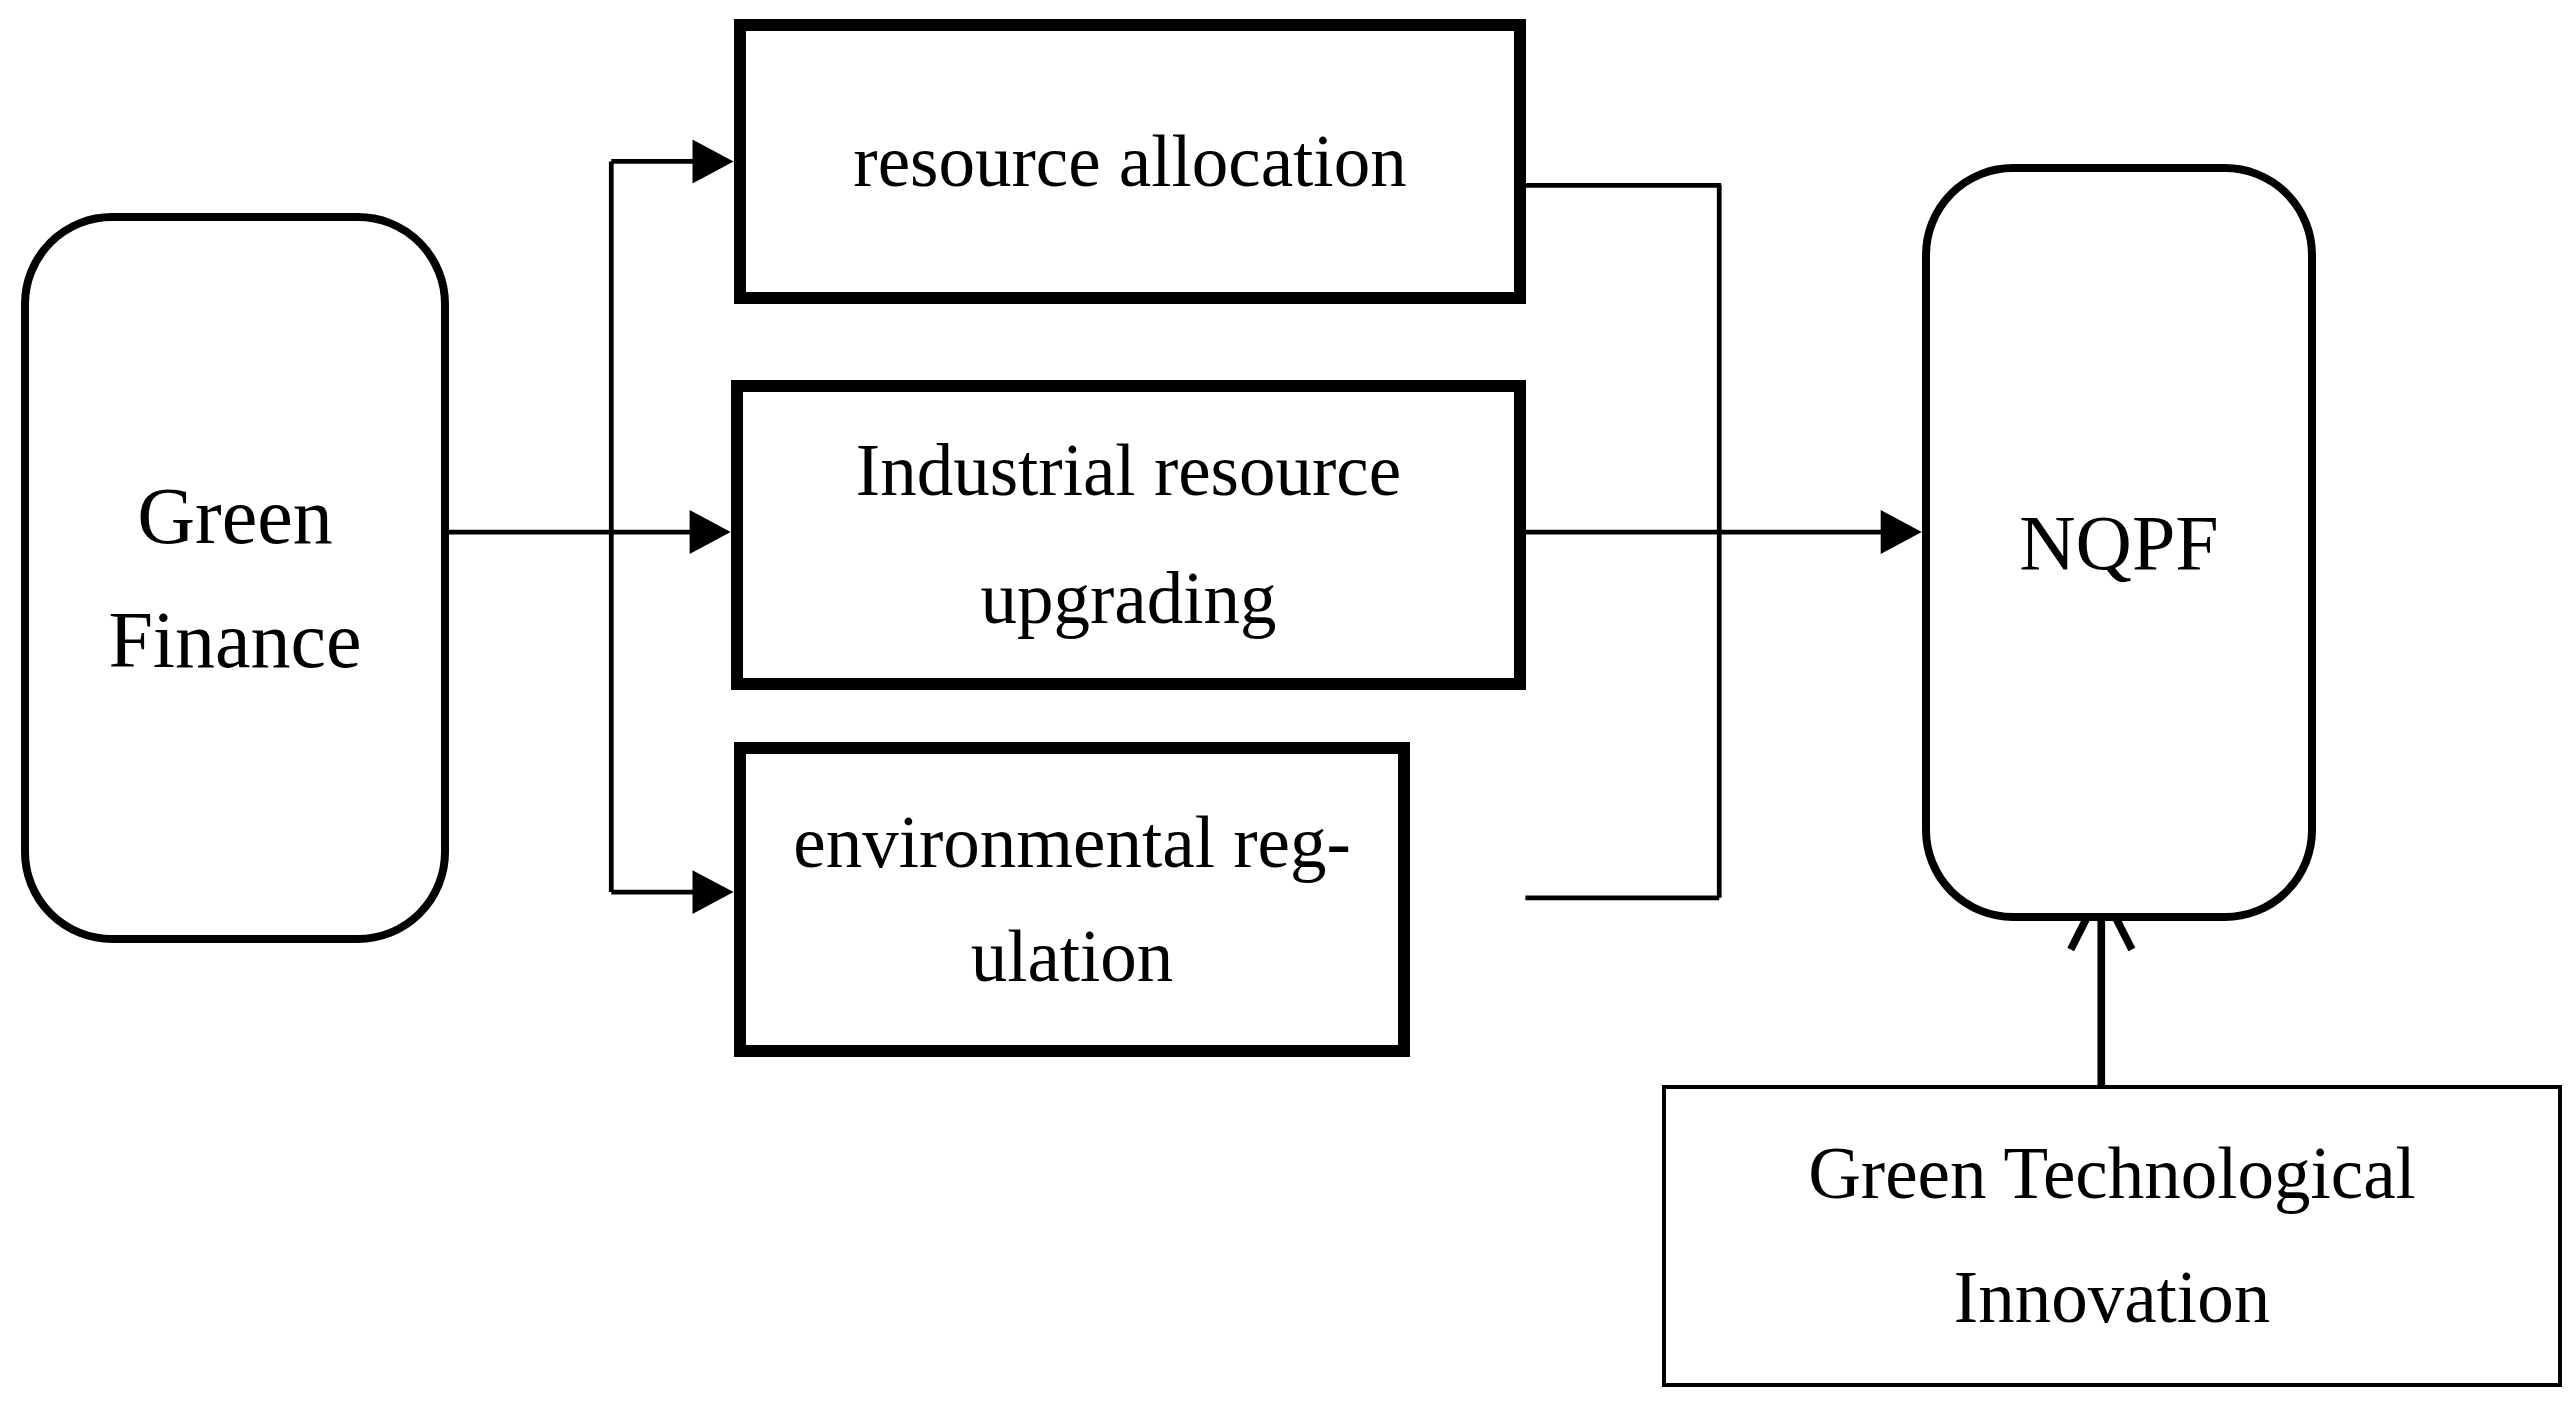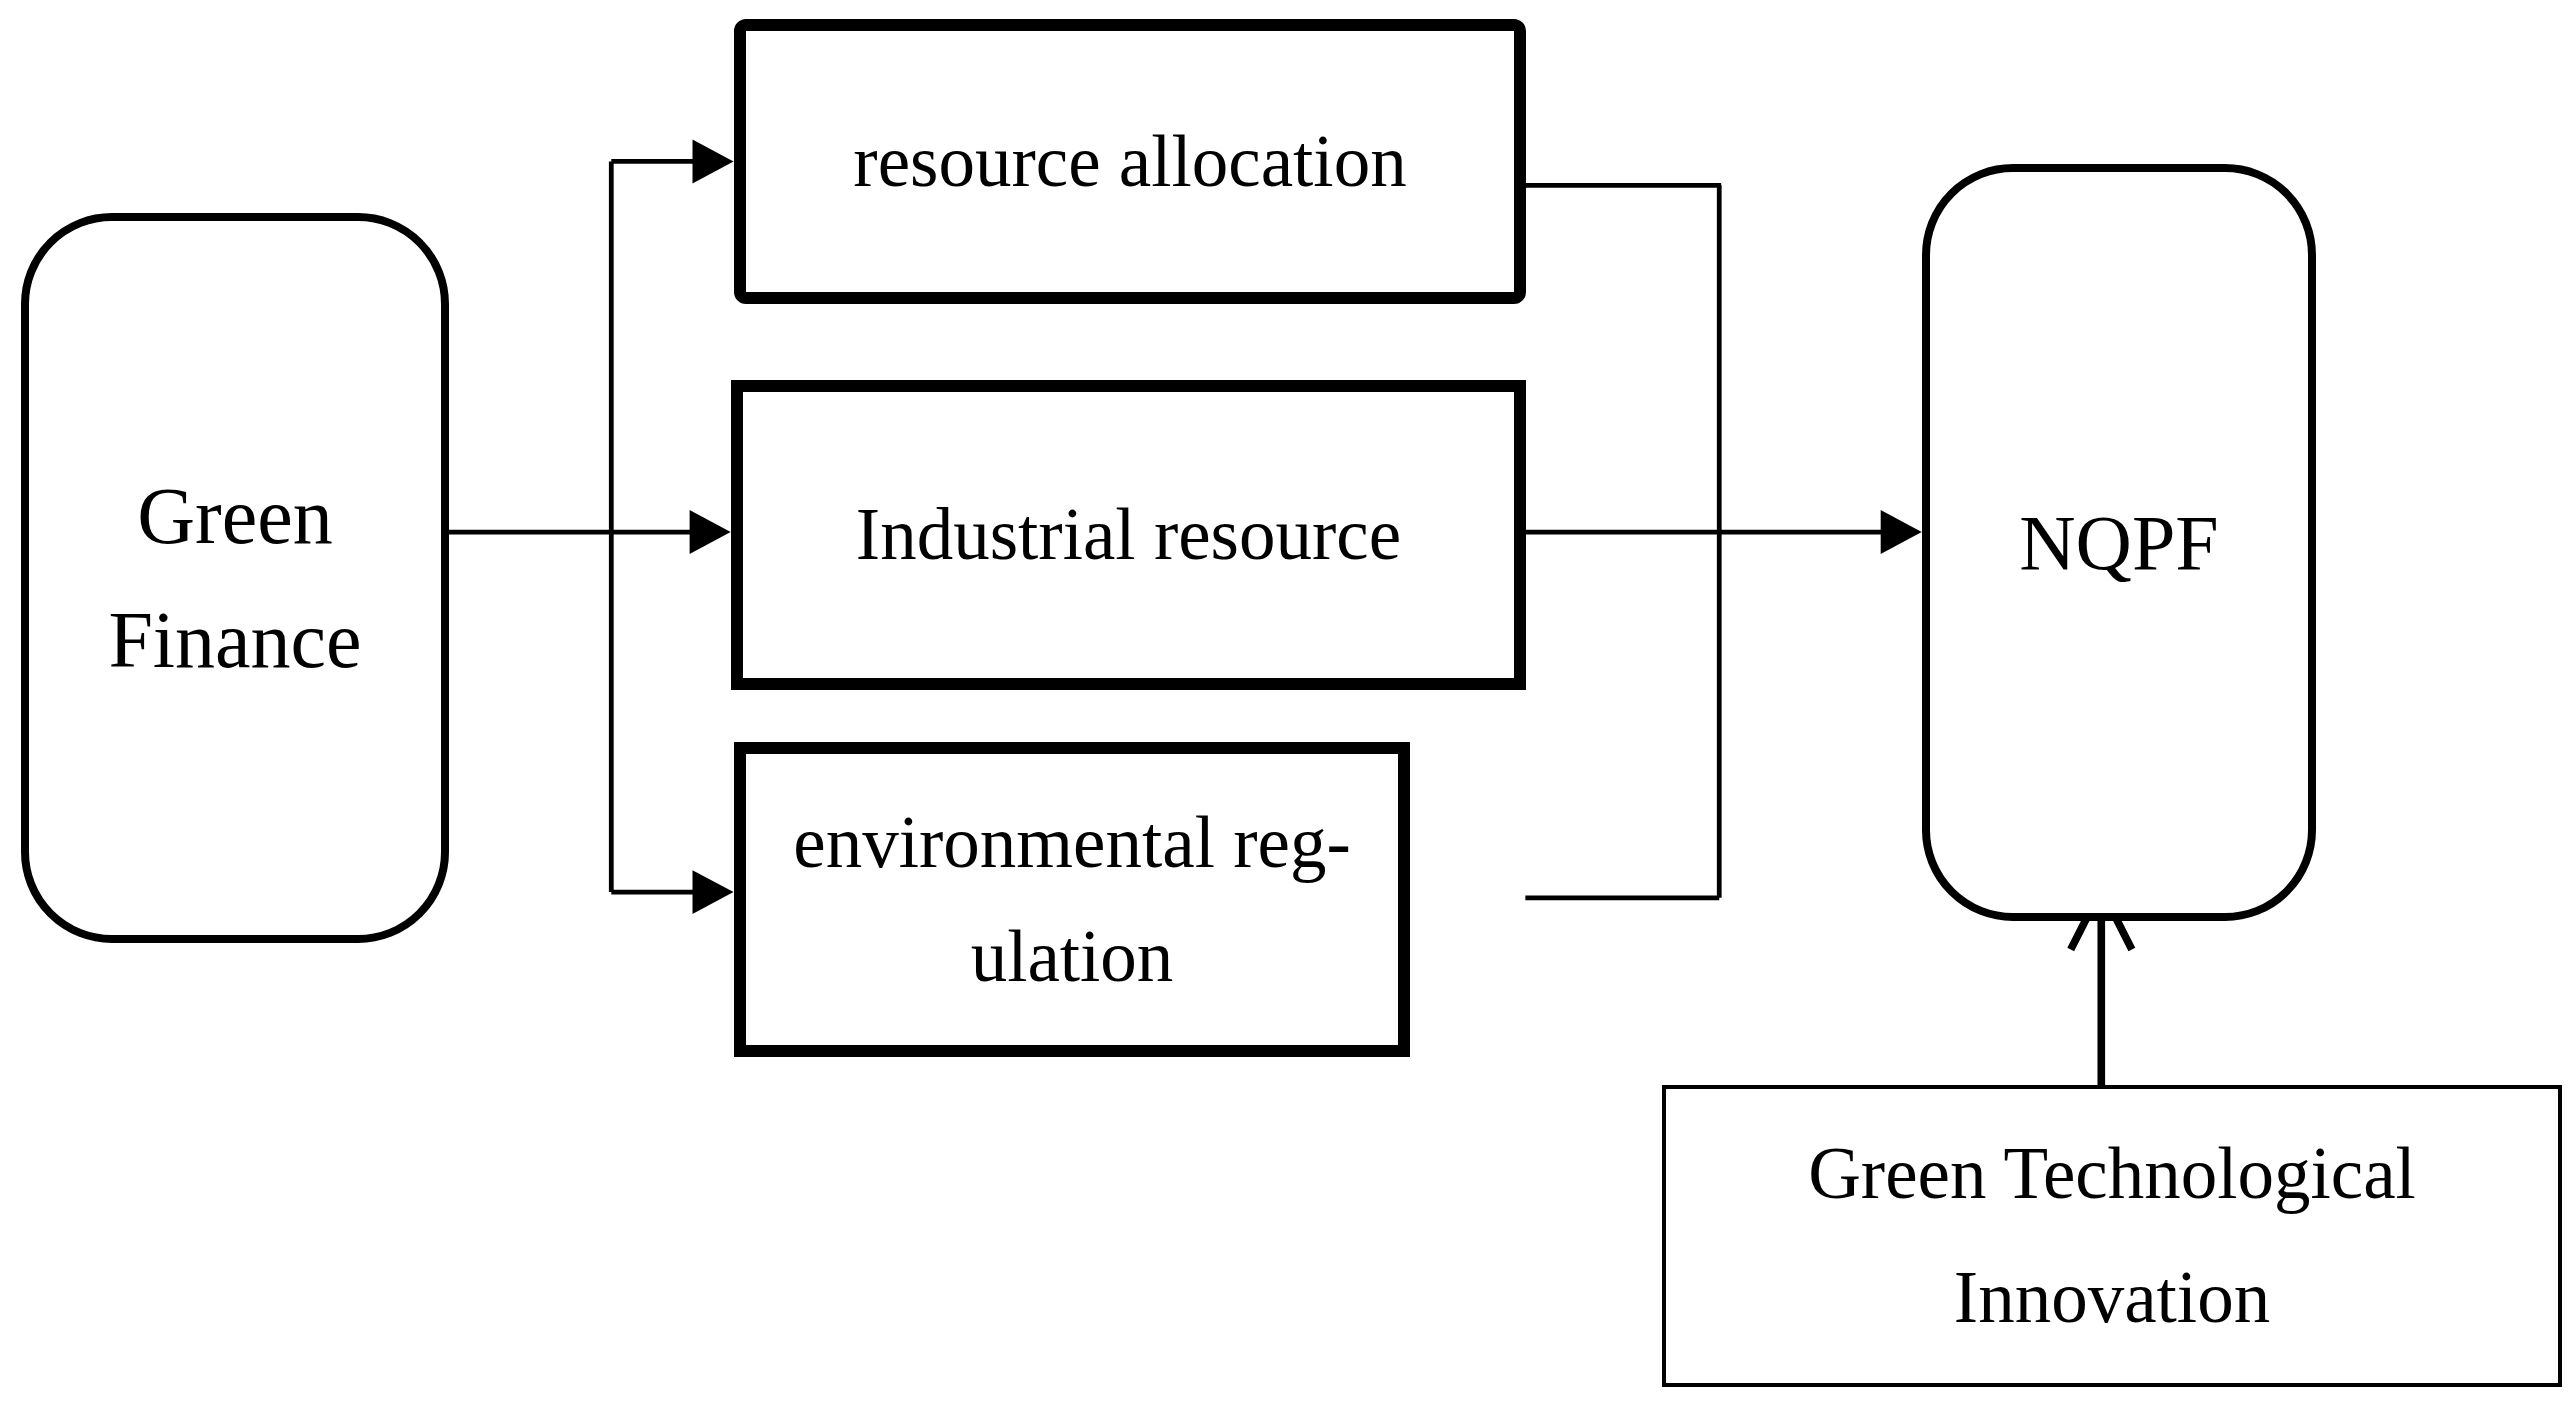--- a/index.html
+++ b/index.html
@@ -40,21 +40,20 @@
   .thin    { border: 4.8px solid #000; }
   .rounded { border: 8.6px solid #000; border-radius: 91px; }
 
   #node-green-finance {
     left: 21px; top: 176px; width: 428px; height: 730px;
     font-size: 80px; line-height: 1.55; margin-top: 37px;
   }
   #node-resource-allocation {
     left: 734px; top: 19px; width: 792px; height: 285px;
     font-size: 73px;
-    border-radius: 12px;
   }
   #node-industrial-structure {
     left: 731px; top: 380px; width: 795px; height: 310px;
     font-size: 73px; line-height: 1.75;
   }
   #node-environmental-regulation {
     left: 734px; top: 742px; width: 676px; height: 315px;
     font-size: 73px; line-height: 1.55;
   }
   #node-nqpf {
@@ -135,20 +134,21 @@
     <span>Green</span>
     <span>Finance</span>
   </div>
 
   <div class="node thick" id="node-resource-allocation">
     <span>resource allocation</span>
   </div>
 
   <div class="node thick" id="node-industrial-structure">
     <span>Industrial resource</span>
+    <span>upgrading</span>
   </div>
 
   <div class="node thick" id="node-environmental-regulation">
     <span>environmental reg-</span>
     <span>ulation</span>
   </div>
 
   <div class="node rounded" id="node-nqpf">
     <span>NQPF</span>
   </div>

